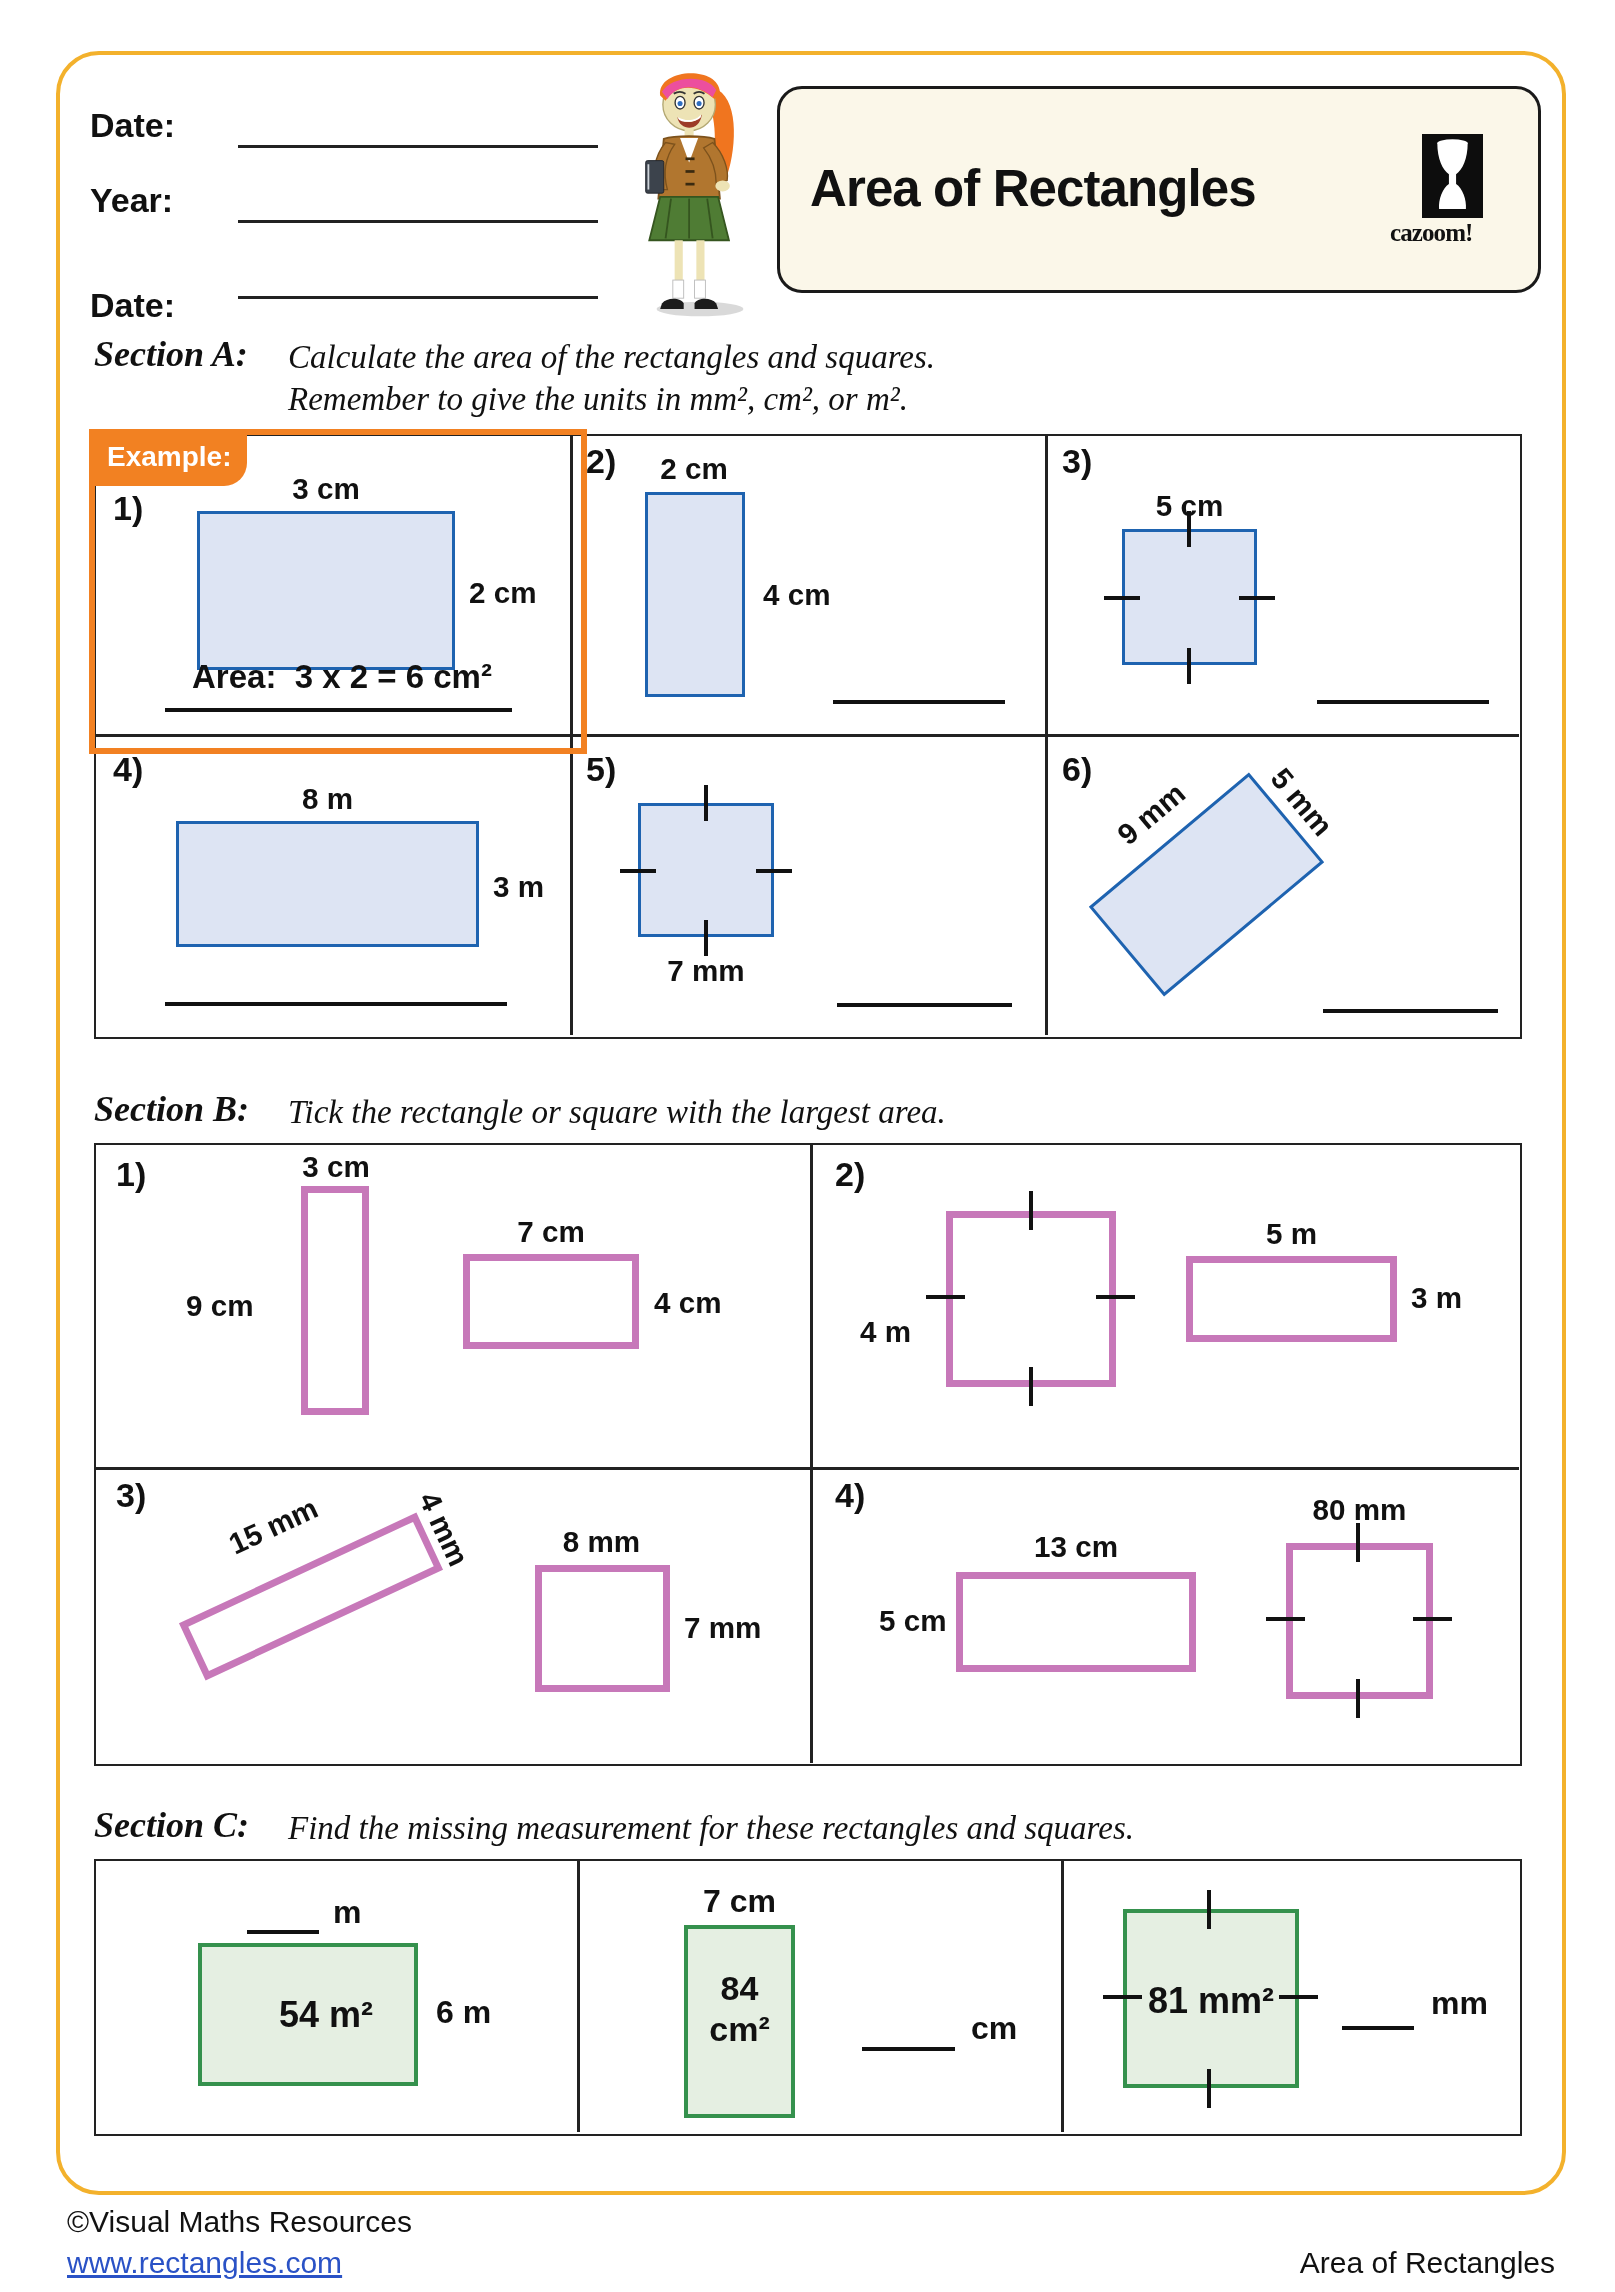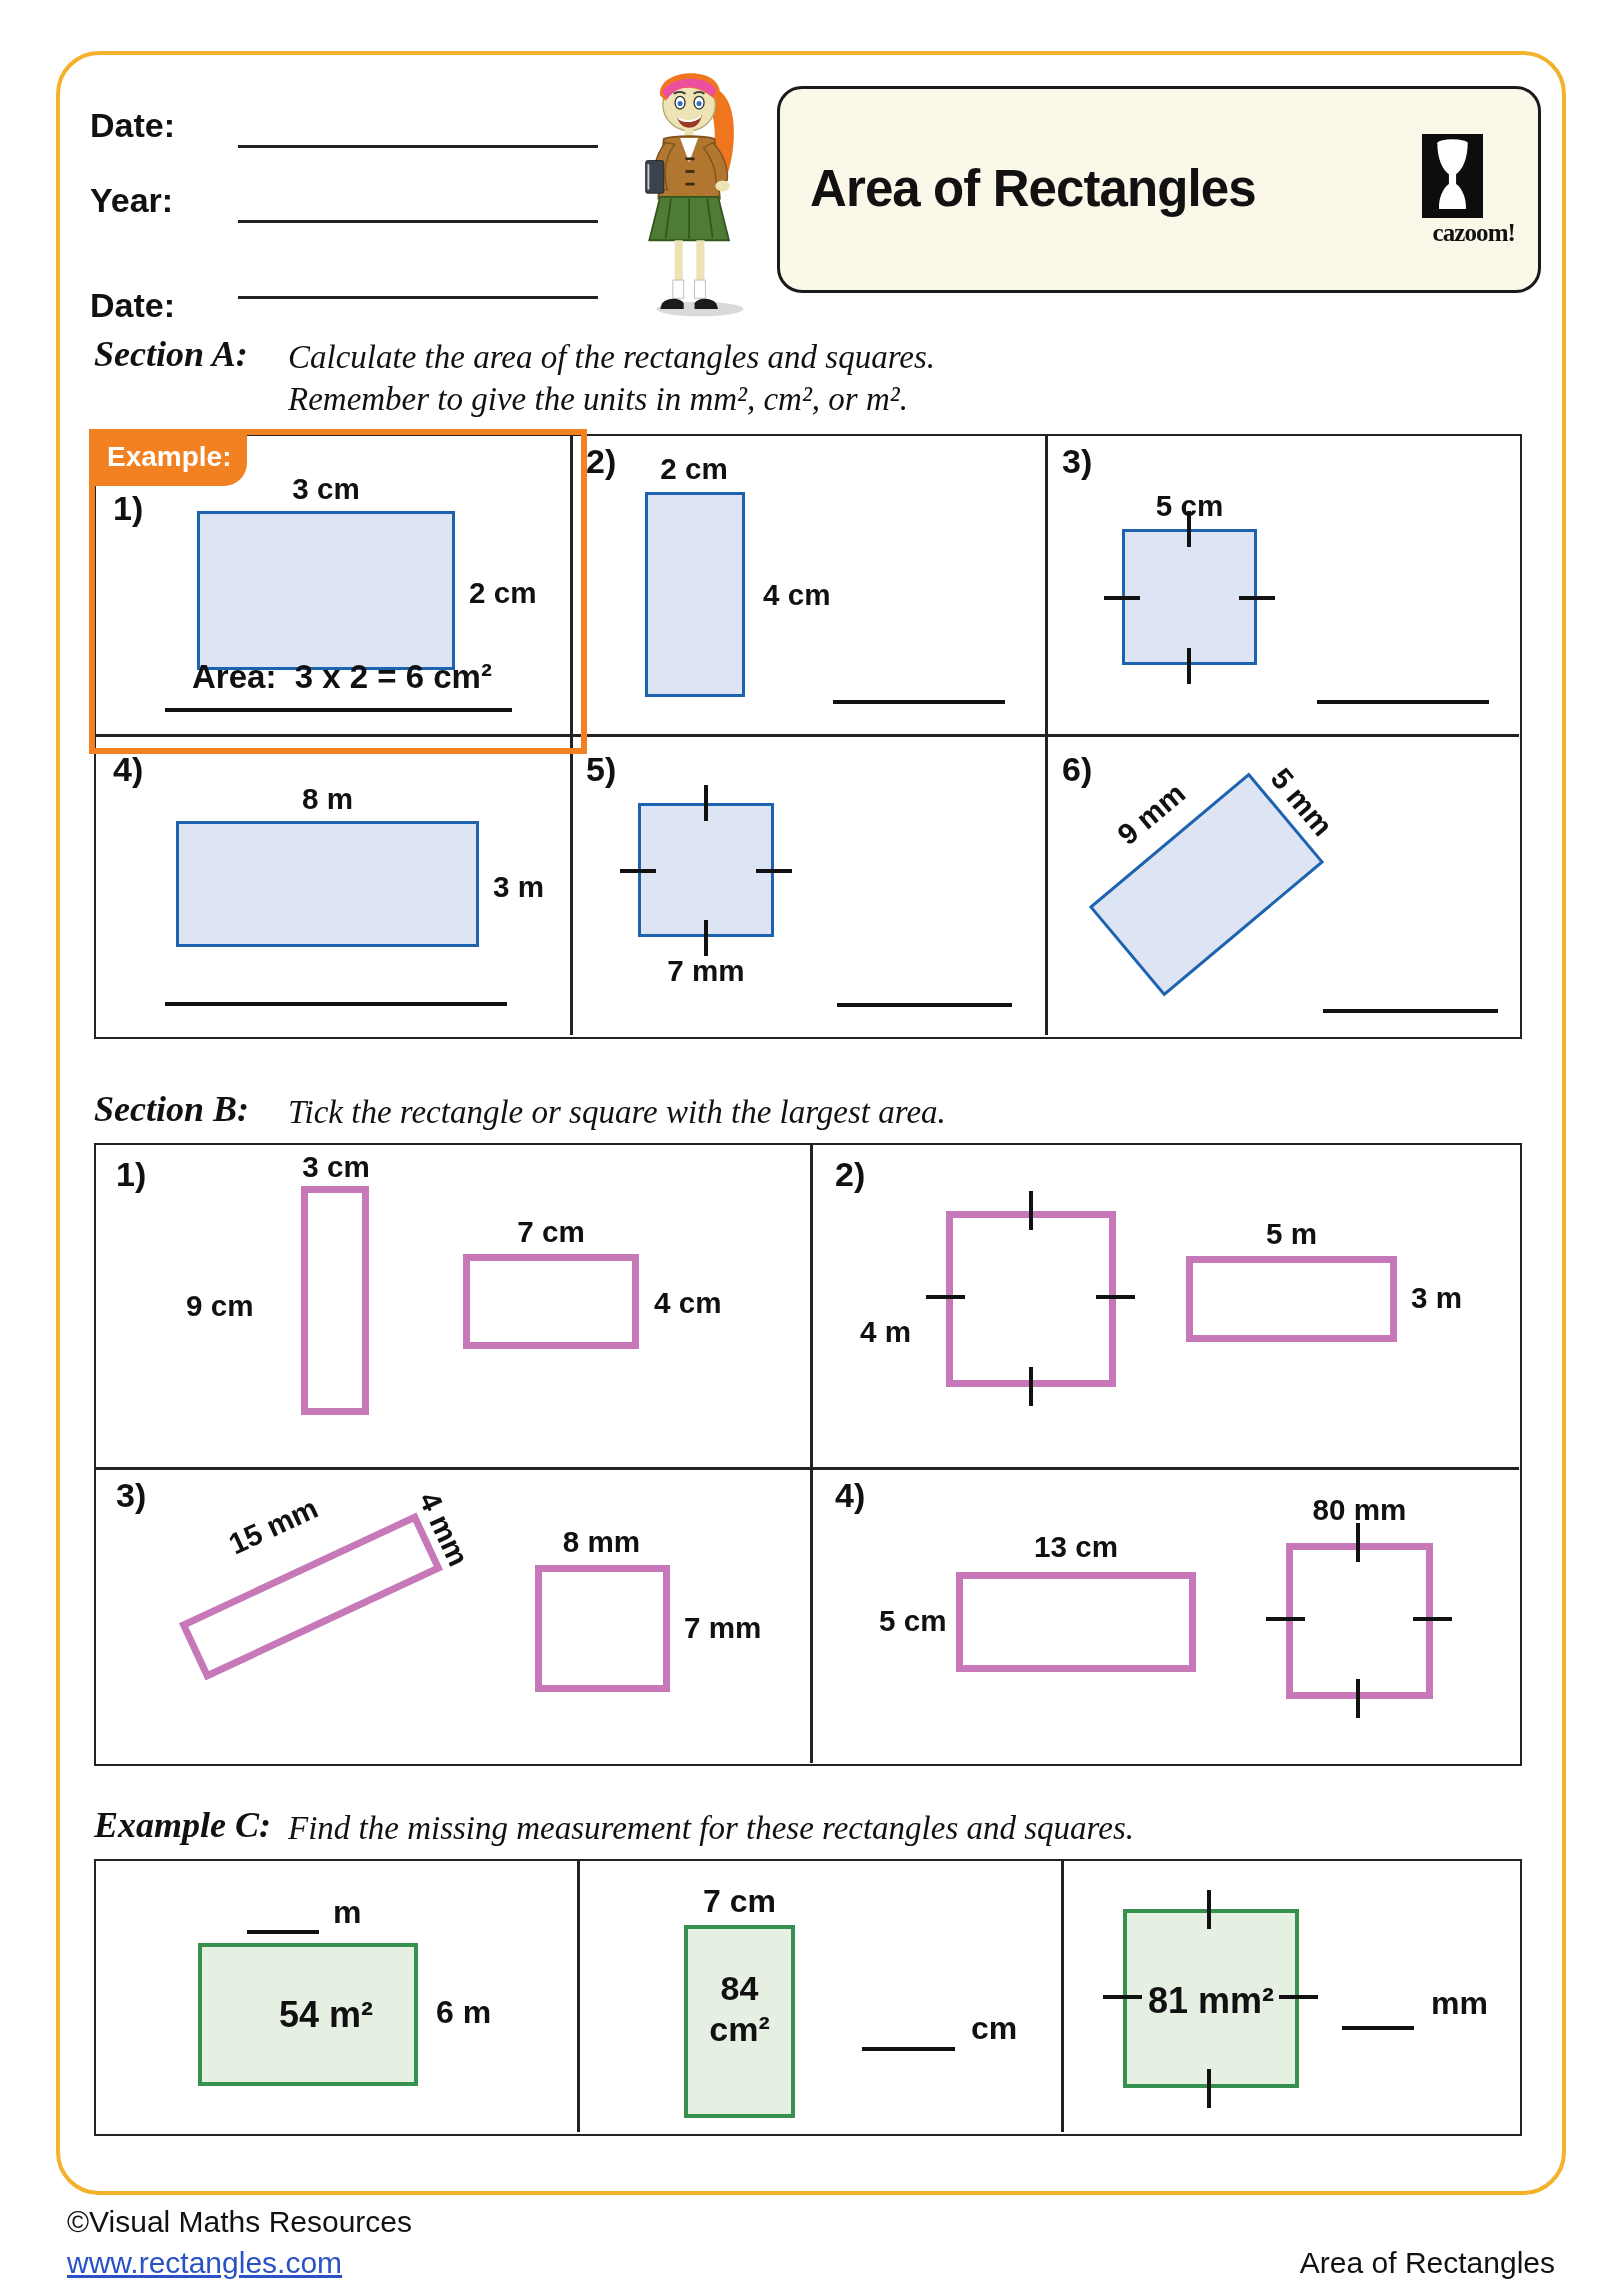--- a/index.html
+++ b/index.html
@@ -16,21 +16,21 @@
   .shape-blue{position:absolute;border:3.6px solid #1e63b0;background:#dde4f3;}
   .shape-pink{position:absolute;border:7.2px solid #c778b9;background:#fff;}
   .shape-green{position:absolute;border:4.5px solid #35914d;background:#e5efe2;}
   .ansline{position:absolute;height:3.6px;background:#111;}
   .blankline{position:absolute;height:3.6px;background:#111;}
   .fieldline{position:absolute;height:2.7px;background:#222;}
   .tickv{position:absolute;width:3.6px;height:38px;background:#111;}
   .tickh{position:absolute;width:38px;height:3.6px;background:#111;}
   .pagetitlebox{position:absolute;left:777px;top:86px;width:758px;height:201px;background:#fbf7e9;border:3.6px solid #1a1a1a;border-radius:25px;}
   .pagetitle{position:absolute;left:810px;top:159px;font-size:51px;font-weight:bold;letter-spacing:-0.9px;}
-  .cazoomtext{position:absolute;left:1390px;top:219px;width:125px;text-align:right;font-family:"Liberation Serif",serif;font-weight:bold;font-size:25px;letter-spacing:-0.9px;}
+  .cazoomtext{position:absolute;left:1390px;top:219px;width:125px;text-align:left;font-family:"Liberation Serif",serif;font-weight:bold;font-size:25px;letter-spacing:-0.9px;}
   .examplebox{position:absolute;left:89px;top:429px;width:486px;height:313px;border:6.3px solid #f28122;}
   .exampletab{position:absolute;left:89px;top:429px;width:158px;height:57px;background:#f28122;border-radius:0 0 23px 0;color:#fff;font-weight:bold;font-size:28px;line-height:56px;padding-left:18px;box-sizing:border-box;}
   .footer-copy{position:absolute;left:67px;top:2205px;font-size:30px;}
   .footer-url{position:absolute;left:67px;top:2246px;font-size:30px;color:#2a52c6;text-decoration:underline;}
   .footer-doc{position:absolute;right:61px;top:2246px;font-size:30px;}
   .rot{transform-origin:50% 50%;}
 </style>
 </head>
 <body>
 
@@ -184,21 +184,21 @@
 <div class="shape-pink" style="left:956px;top:1572px;width:240px;height:100px;box-sizing:border-box;"></div>
 <div class="dim dimc" style="left:956px;top:1531px;width:240px;">13 cm</div>
 <div class="dim" style="left:879px;top:1605px;">5 cm</div>
 <div class="shape-pink" style="left:1286px;top:1543px;width:147px;height:156px;box-sizing:border-box;"></div>
 <div class="dim dimc" style="left:1252px;top:1494px;width:215px;">80 mm</div>
 <div class="tickv" style="left:1356px;top:1523px;height:39px;"></div>
 <div class="tickv" style="left:1356px;top:1679px;height:39px;"></div>
 <div class="tickh" style="left:1266px;top:1617px;width:39px;"></div>
 <div class="tickh" style="left:1413px;top:1617px;width:39px;"></div>
 
-<div class="secname" style="left:94px;top:1807px;">Example C:</div>
+<div class="secname" style="left:94px;top:1807px;">Section C:</div>
 <div class="instr" style="left:288px;top:1809px;">Find the missing measurement for these rectangles and squares.</div>
 
 <div class="table" style="left:94px;top:1859px;width:1428px;height:277px;box-sizing:border-box;">
   <div class="vdiv" style="left:481px;top:0;height:271px;"></div>
   <div class="vdiv" style="left:965px;top:0;height:271px;"></div>
 </div>
 
 <div class="shape-green" style="left:198px;top:1943px;width:220px;height:143px;box-sizing:border-box;"></div>
 <div class="blankline" style="left:247px;top:1930px;width:72px;"></div>
 <div class="dim" style="left:333px;top:1895px;font-size:32px;">m</div>

